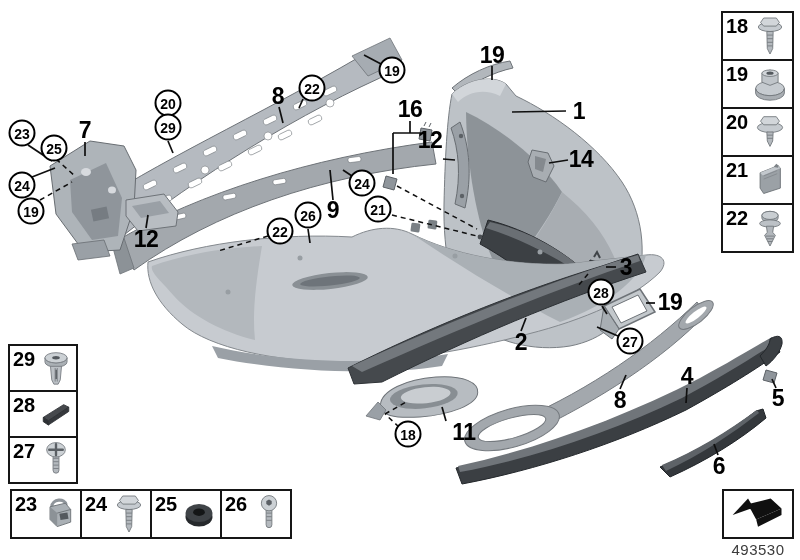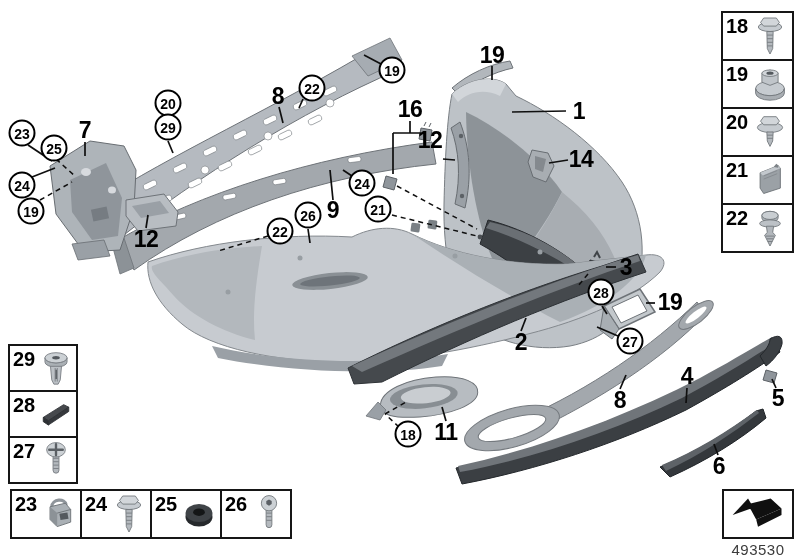--- a/index.html
+++ b/index.html
@@ -187,21 +187,21 @@
   <div class="callout plain" style="left:430px;top:140px">12</div>
   <div class="callout plain" style="left:581px;top:159px">14</div>
   <div class="callout plain" style="left:333px;top:210px">9</div>
   <div class="callout plain" style="left:146px;top:239px">12</div>
   <div class="callout plain" style="left:626px;top:267px">3</div>
   <div class="callout plain" style="left:670px;top:302px">19</div>
   <div class="callout plain" style="left:521px;top:342px">2</div>
   <div class="callout plain" style="left:620px;top:400px">8</div>
   <div class="callout plain" style="left:687px;top:376px">4</div>
   <div class="callout plain" style="left:778px;top:398px">5</div>
-  <div class="callout plain" style="left:446px;top:432px">11</div>
+  <div class="callout plain" style="left:464px;top:432px">11</div>
   <div class="callout plain" style="left:719px;top:466px">6</div>
 
   <div class="callout circled" style="left:22px;top:133px">23</div>
   <div class="callout circled" style="left:54px;top:148px">25</div>
   <div class="callout circled" style="left:22px;top:185px">24</div>
   <div class="callout circled" style="left:31px;top:211px">19</div>
   <div class="callout circled" style="left:168px;top:103px">20</div>
   <div class="callout circled" style="left:168px;top:127px">29</div>
   <div class="callout circled" style="left:312px;top:88px">22</div>
   <div class="callout circled" style="left:392px;top:70px">19</div>

